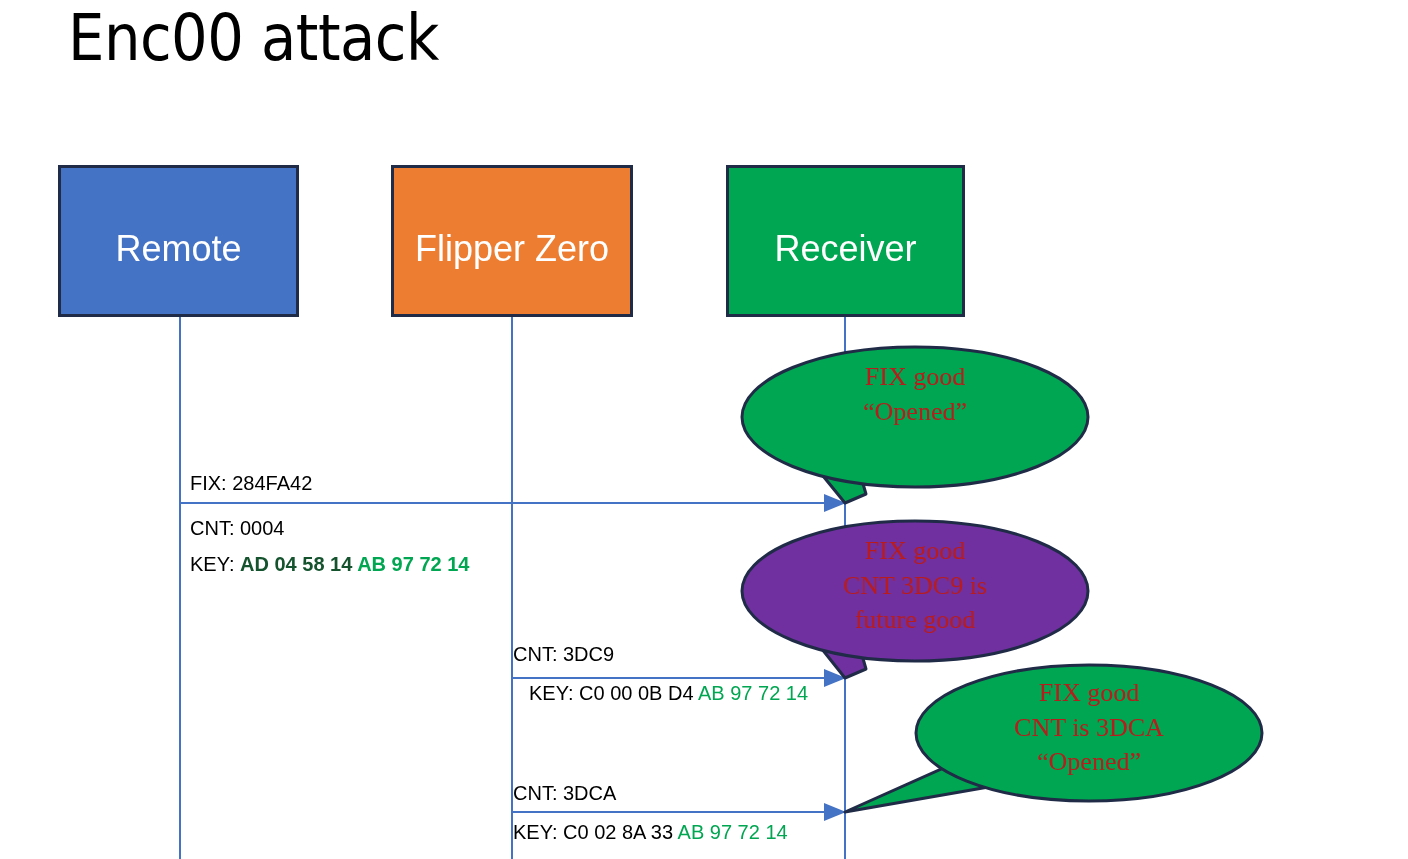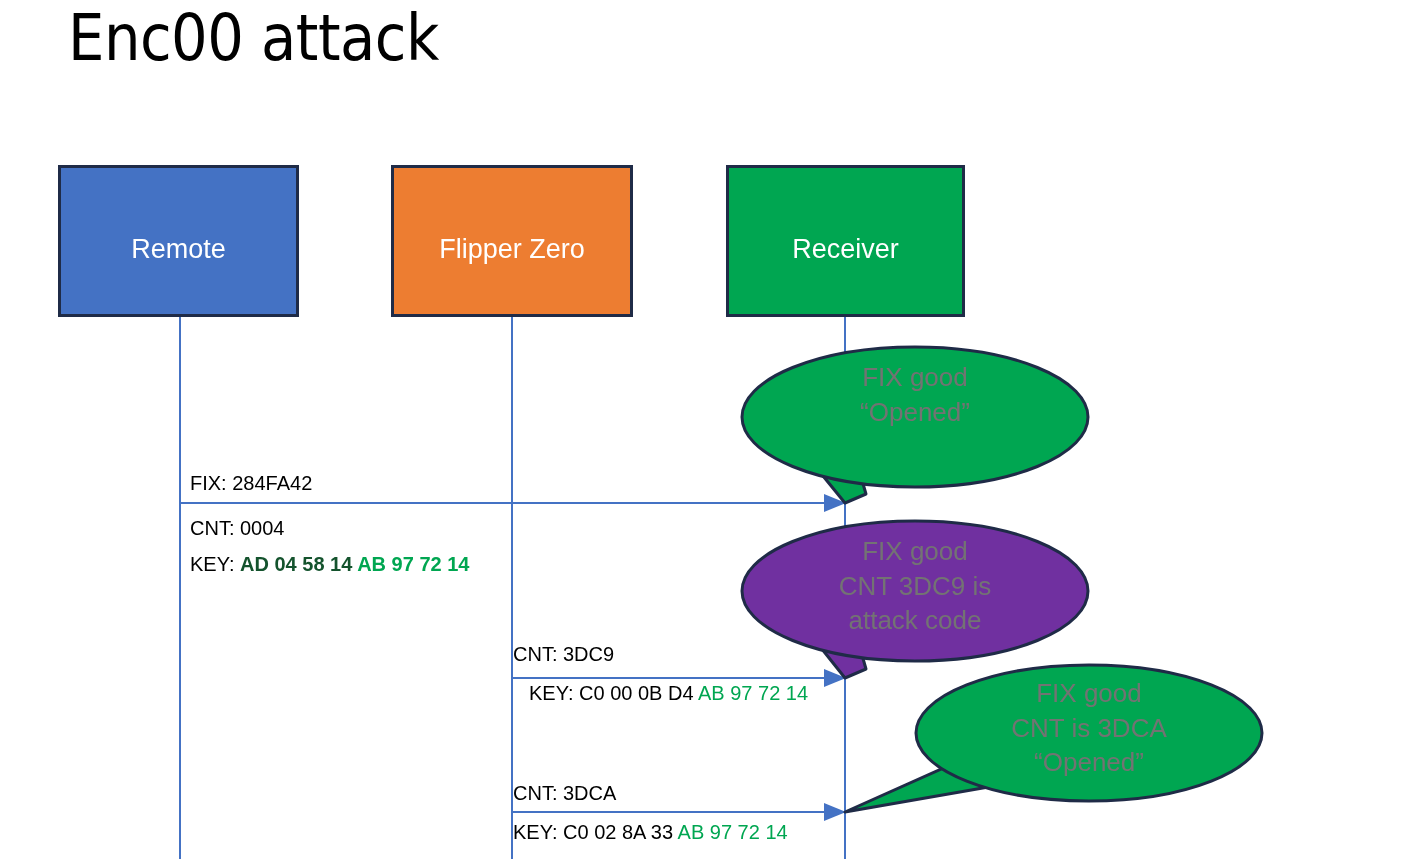--- a/index.html
+++ b/index.html
@@ -40,21 +40,21 @@
   .actor-box {
     position: absolute;
     border: 3px solid #1F2B47;
     box-sizing: border-box;
     display: flex;
     align-items: center;
     justify-content: center;
   }
   .actor-label {
     color: #ffffff;
-    font-size: 27px;
+    font-size: 36px;
     font-weight: 400;
     font-family: "Liberation Sans", sans-serif;
     white-space: nowrap;
     margin-top: 16px;
   }
 
   
   #overlay {
     position: absolute;
     left: 0; top: 0;
@@ -72,22 +72,22 @@
     white-space: nowrap;
     line-height: 1.0;
   }
   .key-red   { color: #14532d; }
   .key-green { color: #00A651; }
   .key-bold  { font-weight: bold; }
 
   
   .callout-text {
     position: absolute;
-    color: #737373;
-    font-family: Liberation Sans, sans-serif;
+    color: #b91c1c;
+    font-family: Liberation Serif, serif;
     font-size: 26px;
     text-align: center;
     line-height: 1.33;
     white-space: nowrap;
   }
 </style>
 </head>
 <body>
 
 <div id="slide">
@@ -158,21 +158,21 @@
   <div class="msg-text" style="left:513px; top:822px;"><span>KEY: C0 02 8A 33 </span><span class="key-green">AB 97 72 14</span></div>
 
   <div class="callout-text" style="left:745px; top:360px; width:340px;">
     <div>FIX good</div>
     <div>“Opened”</div>
   </div>
 
   <div class="callout-text" style="left:745px; top:534px; width:340px;">
     <div>FIX good</div>
     <div>CNT 3DC9 is</div>
-    <div>attack code</div>
+    <div>future good</div>
   </div>
 
   <div class="callout-text" style="left:919px; top:676px; width:340px;">
     <div>FIX good</div>
     <div>CNT is 3DCA</div>
     <div>“Opened”</div>
   </div>
 
 </div>
 

